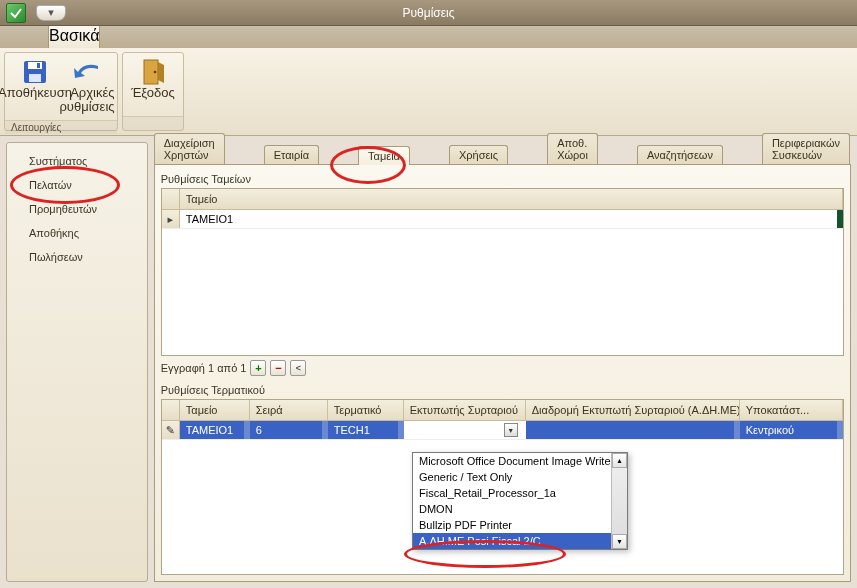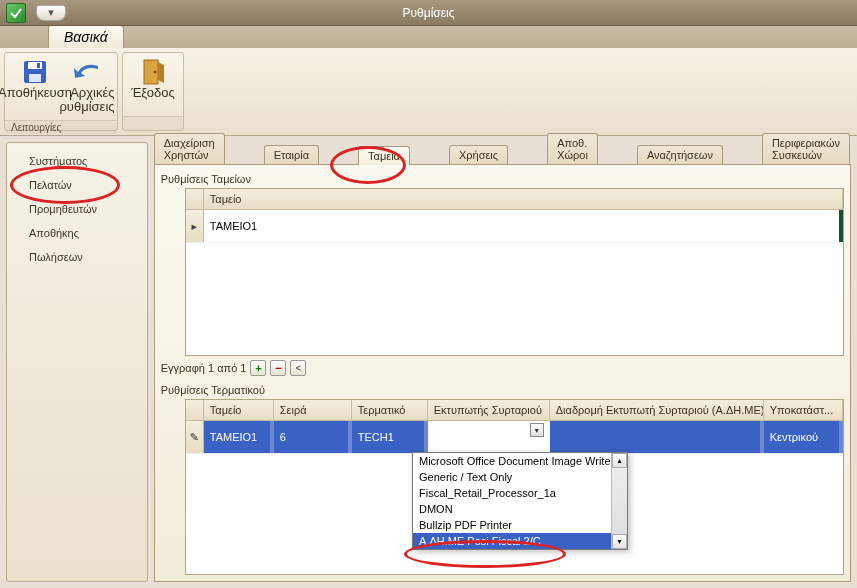--- a/index.html
+++ b/index.html
@@ -48,24 +48,23 @@
   height: 22px;
   background: linear-gradient(#c9bea8,#bcae92);
   display: flex;
   align-items: flex-end;
   padding-left: 48px;
 }
 .ribbon-tab {
   background: linear-gradient(#fdfaf3,#f0e9d8);
   border: 1px solid #a79879;
   border-bottom: none;
-  padding: 3px 15px;
+  padding: 3px 0;
   border-radius: 3px 3px 0 0;
-  font-size: 14px;
-  font-style: italic;
+  font-size: 16px;
 }
 
 .ribbon {
   height: 88px;
   background: linear-gradient(#f7f2e5,#e9e0cc);
   border-bottom: 1px solid #b5a98c;
   display: flex;
   align-items: stretch;
   padding: 4px;
 }
@@ -165,40 +164,39 @@
 .section-title {
   font-size: 11px;
   color: #3d3524;
   margin-bottom: 3px;
 }
 .grid {
   border: 1px solid #b3a688;
   background: #fff;
   display: flex;
   flex-direction: column;
-  margin-left: 24px;
 }
 .grid-head {
   display: flex;
   background: linear-gradient(#f3eedd,#e6ddc4);
   border-bottom: 1px solid #c7bb9d;
 }
 .gh {
   padding: 4px 6px;
   border-right: 1px solid #cabfa1;
   font-size: 11px;
   color: #3a321f;
   overflow: hidden;
   white-space: nowrap;
 }
 .grid-body { flex:1; overflow:auto; }
 .gr { display:flex; border-bottom:1px solid #eee; }
 .gc {
-  padding: 10px 6px;
-  border-right: 4px solid #14532d;
+  padding: 3px 6px;
+  border-right: 6px solid #14532d;
   font-size: 11px;
   overflow:hidden; white-space:nowrap;
 }
 .gr.selected { background:#3a62c4; color:#fff; }
 .gr.selected .gc { border-right-color: rgba(255,255,255,0.25); }
 .row-indicator {
   width: 18px; flex: 0 0 18px;
   background: linear-gradient(#f3eedd,#e6ddc4);
   border-right:1px solid #c7bb9d;
   display:flex;align-items:center;justify-content:center;

